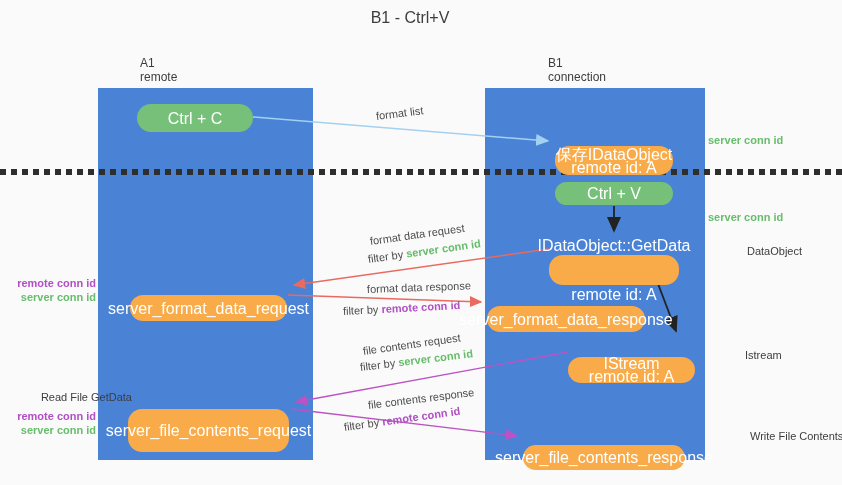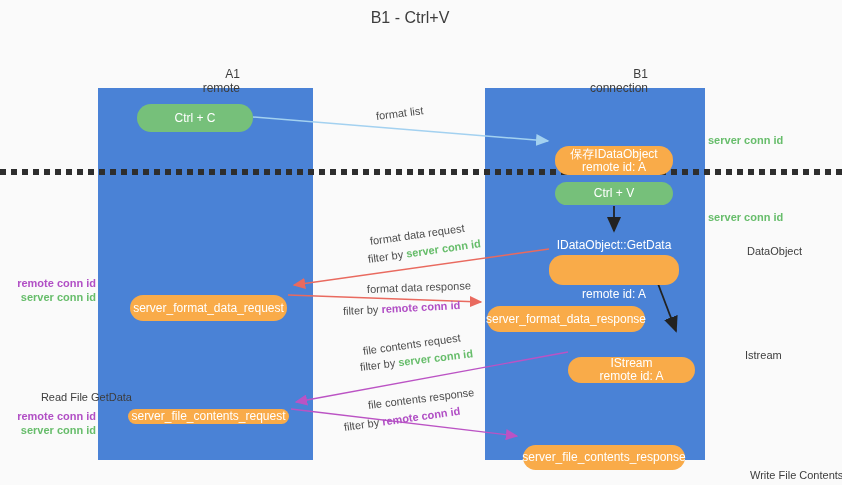--- a/index.html
+++ b/index.html
@@ -2,62 +2,62 @@
 <html><head>
 <meta charset="utf-8">
 <style>
   html,body{margin:0;padding:0;background:#fafafa;}
   #canvas{position:relative;width:842px;height:485px;background:#fafafa;overflow:hidden;
           font-family:"Liberation Sans",sans-serif;color:#3a3a3a;}
   .abs{position:absolute;}
   
   #title{left:310px;top:8px;width:200px;text-align:center;font-size:16px;line-height:19px;color:#3d3d3d;}
   
-  .col-header{top:56px;width:100px;text-align:right;font-size:12px;line-height:14px;color:#3d3d3d;margin-top:11px;}
+  .col-header{top:56px;width:100px;text-align:left;font-size:12px;line-height:14px;color:#3d3d3d;}
   #header-a1{left:140px;}
   #header-b1{left:548px;}
   
   .lifeline{top:88px;height:372px;background:#4a82d6;}
   #lifeline-a1{left:98px;width:215px;}
   #lifeline-b1{left:485px;width:220px;}
   
   #divider{left:0;top:169px;width:842px;height:6px;
            background:repeating-linear-gradient(90deg,#2e2e2e 0 6px,transparent 6px 11px);}
   
   #arrows{left:0;top:0;width:842px;height:485px;pointer-events:none;}
   
   .box{display:flex;flex-direction:column;justify-content:center;align-items:center;
-       color:#fff;font-size:12px;line-height:13px;text-align:left;white-space:nowrap;border-radius:14px;}
+       color:#fff;font-size:16px;line-height:13px;text-align:left;white-space:nowrap;border-radius:14px;}
   .green-box{background:#76c07a;}
   .orange-box{background:#f9ab49;margin-top:18px;}
   #box-ctrl-c{left:137px;top:104px;width:116px;height:28px;}
   #box-save-idataobject{left:555px;top:128px;width:118px;height:29px;}
   #box-ctrl-v{left:555px;top:182px;width:118px;height:23px;}
   #box-getdata{left:549px;top:237px;width:130px;height:30px;gap:36px;}
   #box-format-request{left:130px;top:277px;width:157px;height:26px;}
   #box-format-response{left:487px;top:288px;width:158px;height:26px;}
   #box-istream{left:568px;top:339px;width:127px;height:26px;}
-  #box-file-request{left:128px;top:391px;width:161px;height:15px;}
+  #box-file-request{left:128px;top:391px;width:161px;height:43px;}
   #box-file-response{left:523px;top:427px;width:162px;height:25px;}
   
   .side{font-size:11px;line-height:13px;white-space:nowrap;}
   .green-text{color:#67bd6b;font-weight:bold;}
   .purple-text{color:#b14fc5;font-weight:bold;}
   .dark-text{color:#3d3d3d;padding-left:36px;}
   .left-col{left:0;width:96px;text-align:right;}
   #lbl-remote-conn-1{top:277px;}
   #lbl-server-conn-l1{top:291px;}
   #lbl-read-file{top:391px;}
   #lbl-remote-conn-2{top:410px;}
   #lbl-server-conn-l2{top:424px;}
   #lbl-server-conn-r1{left:708px;top:134px;}
   #lbl-server-conn-r2{left:708px;top:211px;}
   #lbl-dataobject{left:711px;top:245px;}
   #lbl-istream{left:709px;top:349px;}
-  #lbl-write-file{left:714px;top:430px;margin-top:39px;}
+  #lbl-write-file{left:714px;top:430px;}
   
   .flabel{font-size:11px;line-height:13px;color:#4d4d4d;white-space:nowrap;transform-origin:left center;}
   #fl-format-list{left:376px;top:110px;transform:rotate(-7deg);}
   #fl-fdr{left:370px;top:235px;transform:rotate(-8deg);}
   #fl-fdr-filter{left:368px;top:253px;transform:rotate(-8deg);}
   #fl-fdresp{left:367px;top:283px;transform:rotate(-2deg);}
   #fl-fdresp-filter{left:343px;top:305px;transform:rotate(-3deg);}
   #fl-fcr{left:363px;top:345px;transform:rotate(-8deg);}
   #fl-fcr-filter{left:360px;top:361px;transform:rotate(-7deg);}
   #fl-fcresp{left:368px;top:399px;transform:rotate(-7deg);}

